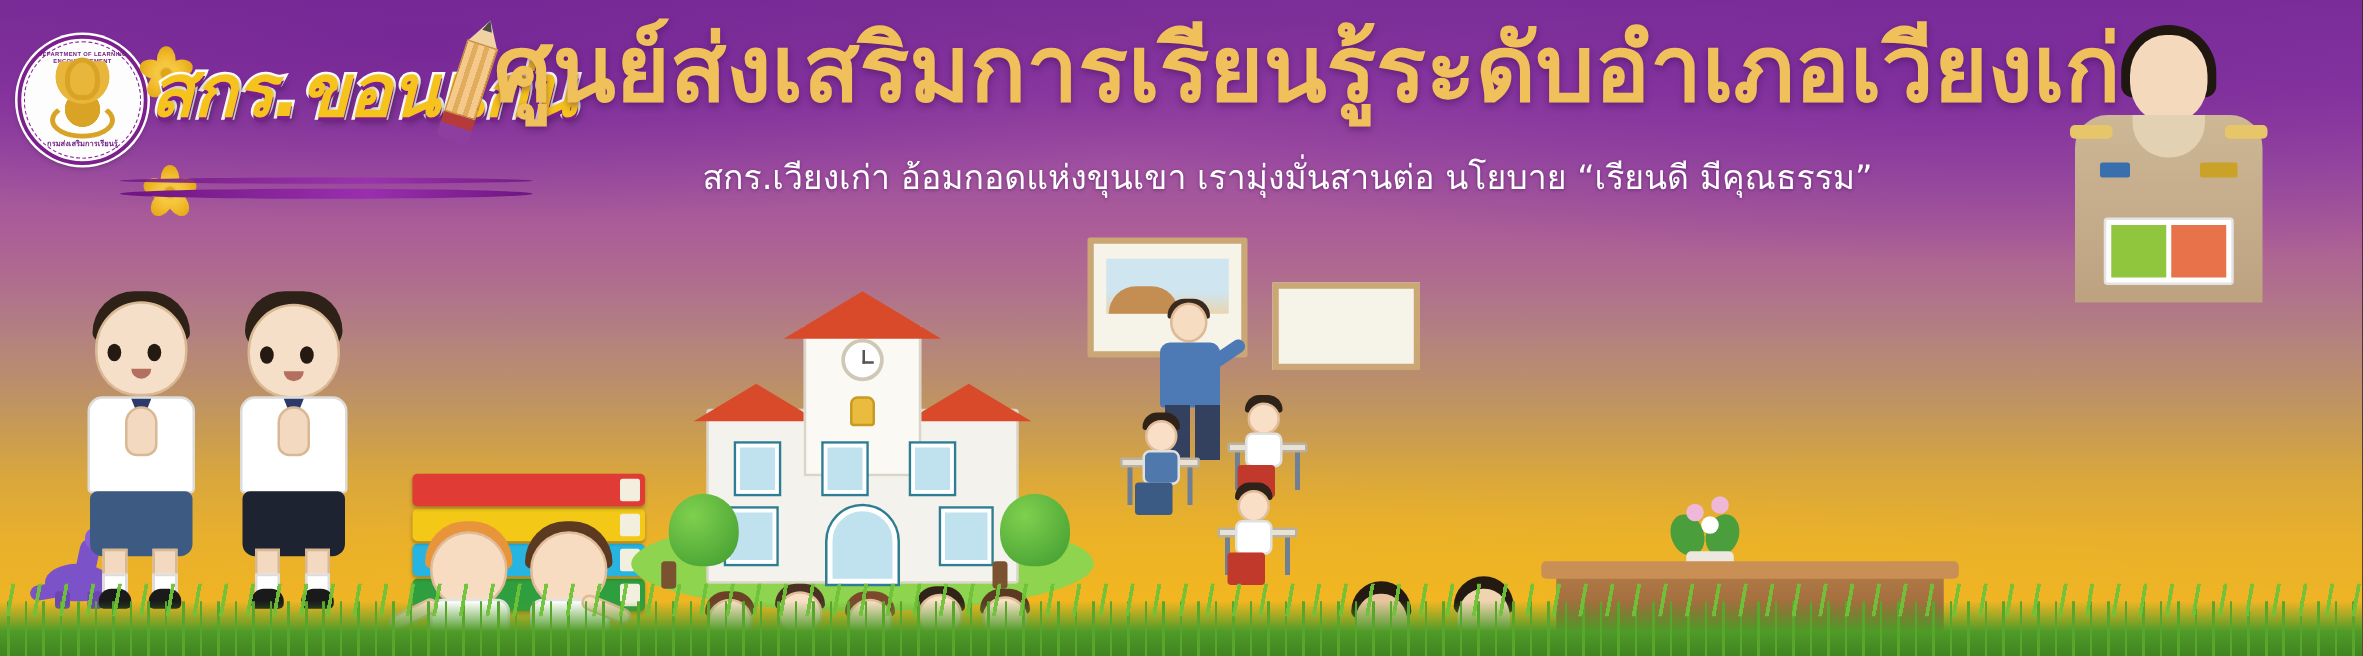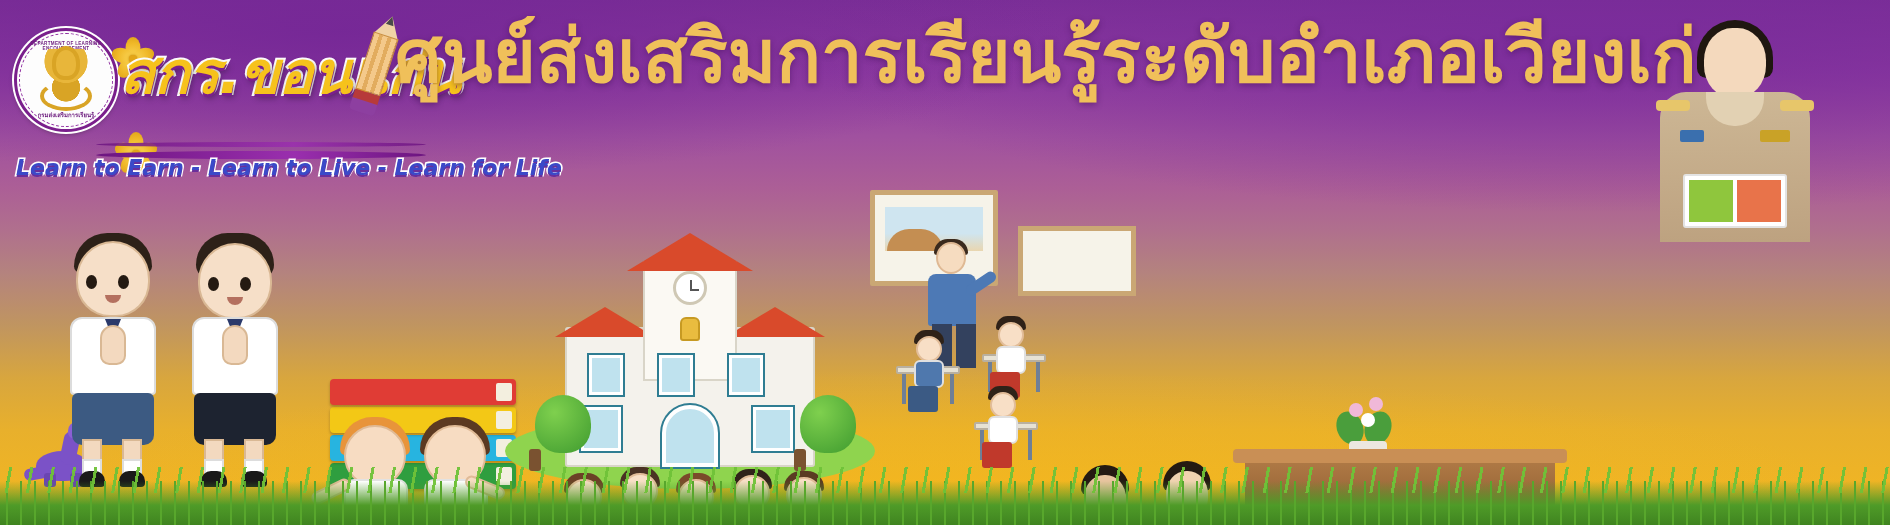--- a/index.html
+++ b/index.html
@@ -426,24 +426,24 @@
       <div class="body"></div>
         <div class="band"></div>
         <div class="eraser"></div>
     </div>
 
     <div class="swoosh">
       <div class="s s1"></div>
         <div class="s s2"></div>
     </div>
 
-    <div class="slogan-en">Learn to Earn - Learn to Live - Learn for Life</div>
   </div>
 
   <div class="headline">ศูนย์ส่งเสริมการเรียนรู้ระดับอำเภอเวียงเก่า</div>
+  <div class="subtitle">สกร.เวียงเก่า อ้อมกอดแห่งขุนเขา เรามุ่งมั่นสานต่อ นโยบาย “เรียนดี มีคุณธรรม”</div>
 
   <div class="dino">
     <div class="dtail"></div>
       <div class="dbody"></div>
       <div class="dneck"></div>
     <div class="dhead"></div>
       <div class="deye"></div>
     <div class="dleg" style="left:16px;"></div>
     <div class="dleg" style="left:42px;"></div>
   </div>

